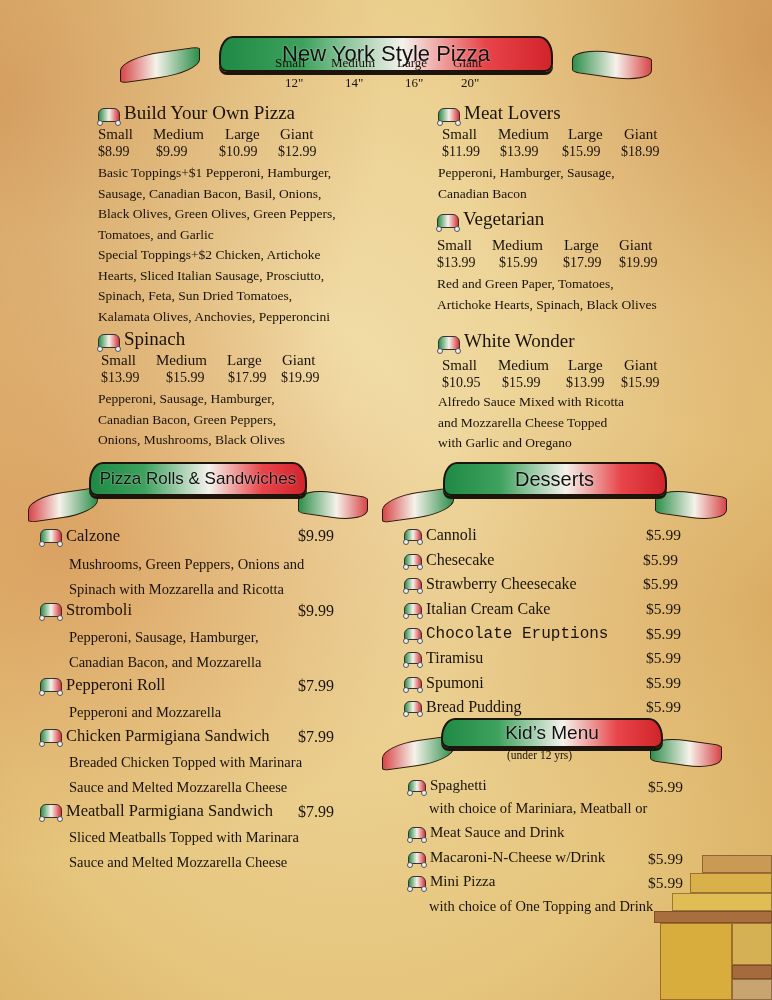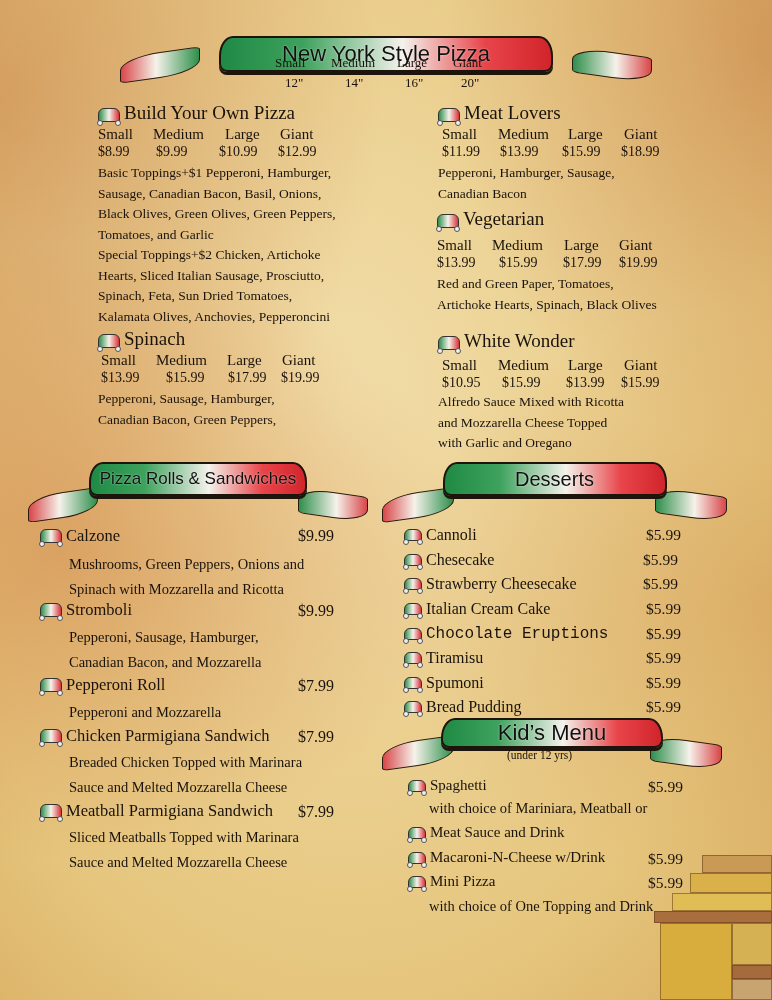--- a/index.html
+++ b/index.html
@@ -133,20 +133,21 @@
   </div>
   <div class="prices">
     <span style="width:68px; padding-left:3px;">$13.99</span>
     <span style="width:62px;">$15.99</span>
     <span style="width:53px;">$17.99</span>
     <span>$19.99</span>
   </div>
   <div class="desc" style="margin-top:2px;">
     <div>Pepperoni, Sausage, Hamburger,</div>
     <div>Canadian Bacon, Green Peppers,</div>
+    <div>Onions, Mushrooms, Black Olives</div>
   </div>
 </div>
 
 <div class="abs" style="left:438px; top:102px;">
   <div class="item-title"><span class="flag"></span><span>Meat Lovers</span></div>
   <div class="sizes" style="margin-top:1px;">
     <span style="width:60px; padding-left:4px;">Small</span>
     <span style="width:70px;">Medium</span>
     <span style="width:56px;">Large</span>
     <span>Giant</span>
@@ -309,21 +310,21 @@
     <span class="flag" style="width:18px; height:12px;"></span>
     <span style="font-size:16px;">Bread Pudding</span>
     <span style="position:absolute; left:242px; font-size:15.5px;">$5.99</span>
   </div>
 </div>
 
 <div class="ribbon" style="left:382px; top:716px; width:340px; height:62px;">
   <div class="tail left" style="top:24px; width:72px;"></div>
   <div class="tail right" style="top:24px; width:72px;"></div>
   <div class="band" style="top:2px; width:222px; height:30px;">
-    <span style="font-size:22px;">Kid’s Menu</span>
+    <span style="font-size:19px;">Kid’s Menu</span>
   </div>
 </div>
 <span class="abs" style="left:507px; top:749px; font-size:11.5px;">(under 12 yrs)</span>
 
 <div class="line-item" style="left:408px; top:777px;">
   <span class="flag" style="width:18px; height:12px;"></span>
   <span class="name" style="font-size:15px;">Spaghetti</span>
 </div>
 <span class="abs" style="left:648px; top:778px; font-size:15.5px;">$5.99</span>
 <span class="sub-desc" style="left:429px; top:800px; font-size:14.5px;">with choice of Mariniara, Meatball or</span>

